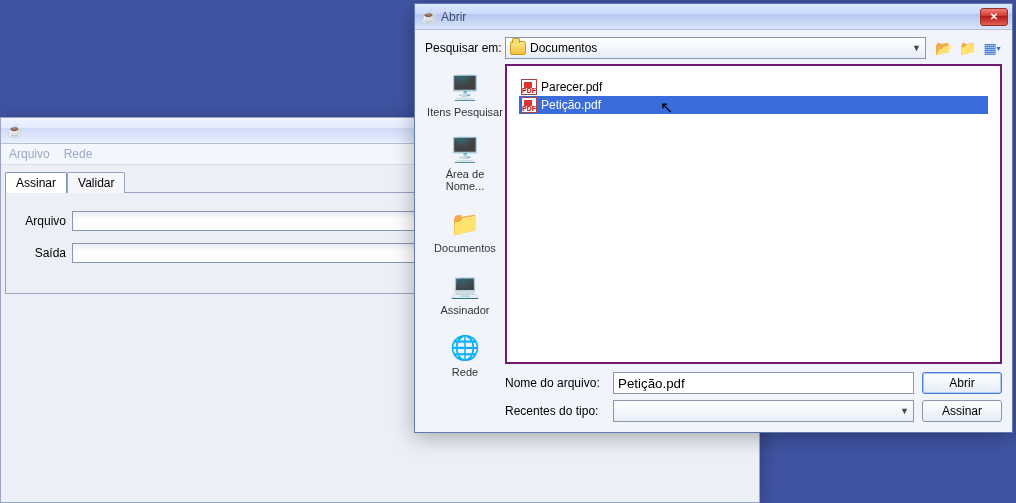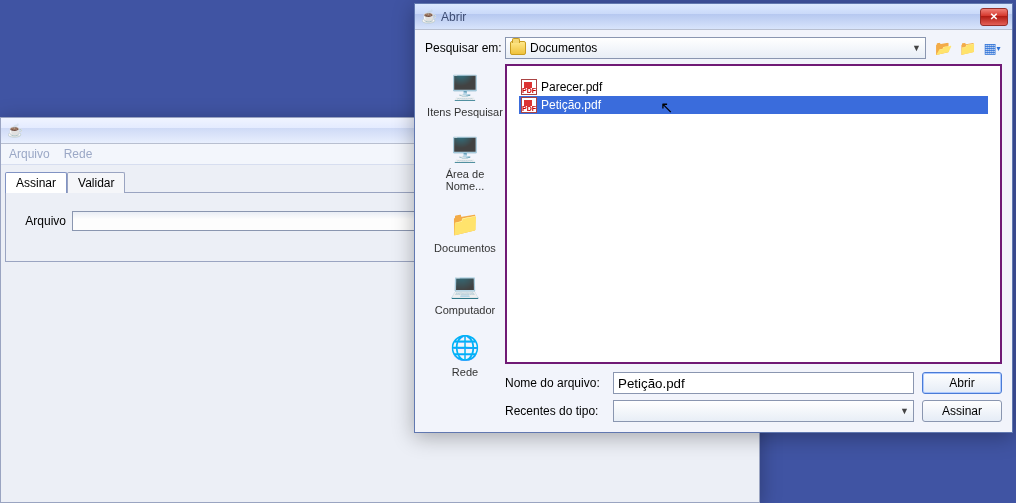--- a/index.html
+++ b/index.html
@@ -70,20 +70,24 @@
   </div>
   <div class="tabs">
     <div class="tab active">Assinar</div>
     <div class="tab">Validar</div>
   </div>
   <div class="form-area">
     <div class="form-row">
       <div class="form-label">Arquivo</div>
       <input class="form-input" value="" style="">
     </div>
+    <div class="form-row">
+      <div class="form-label">Saída</div>
+      <input class="form-input" value="" style="">
+    </div>
   </div>
 </div>
 
 <div id="win-front" class="window">
   <div class="titlebar">
     <span class="java-icon">☕</span>
     <span class="titletext">Abrir</span>
     <div class="close-btn">
         <span class="close-x">✕</span>
       </div>
@@ -111,21 +115,21 @@
         <div class="place">
           <div class="place-ico">🖥️</div>
           <span>Área de Nome...</span>
         </div>
         <div class="place">
           <div class="place-ico">📁</div>
           <span>Documentos</span>
         </div>
         <div class="place">
           <div class="place-ico">💻</div>
-          <span>Computador</span>
+          <span>Assinador</span>
         </div>
         <div class="place">
           <div class="place-ico">🌐</div>
           <span>Rede</span>
         </div>
       </div>
       <div class="file-pane">
         <div class="file-item">
           <span class="pdf-ico">PDF</span>
           <span>Parecer.pdf</span>

